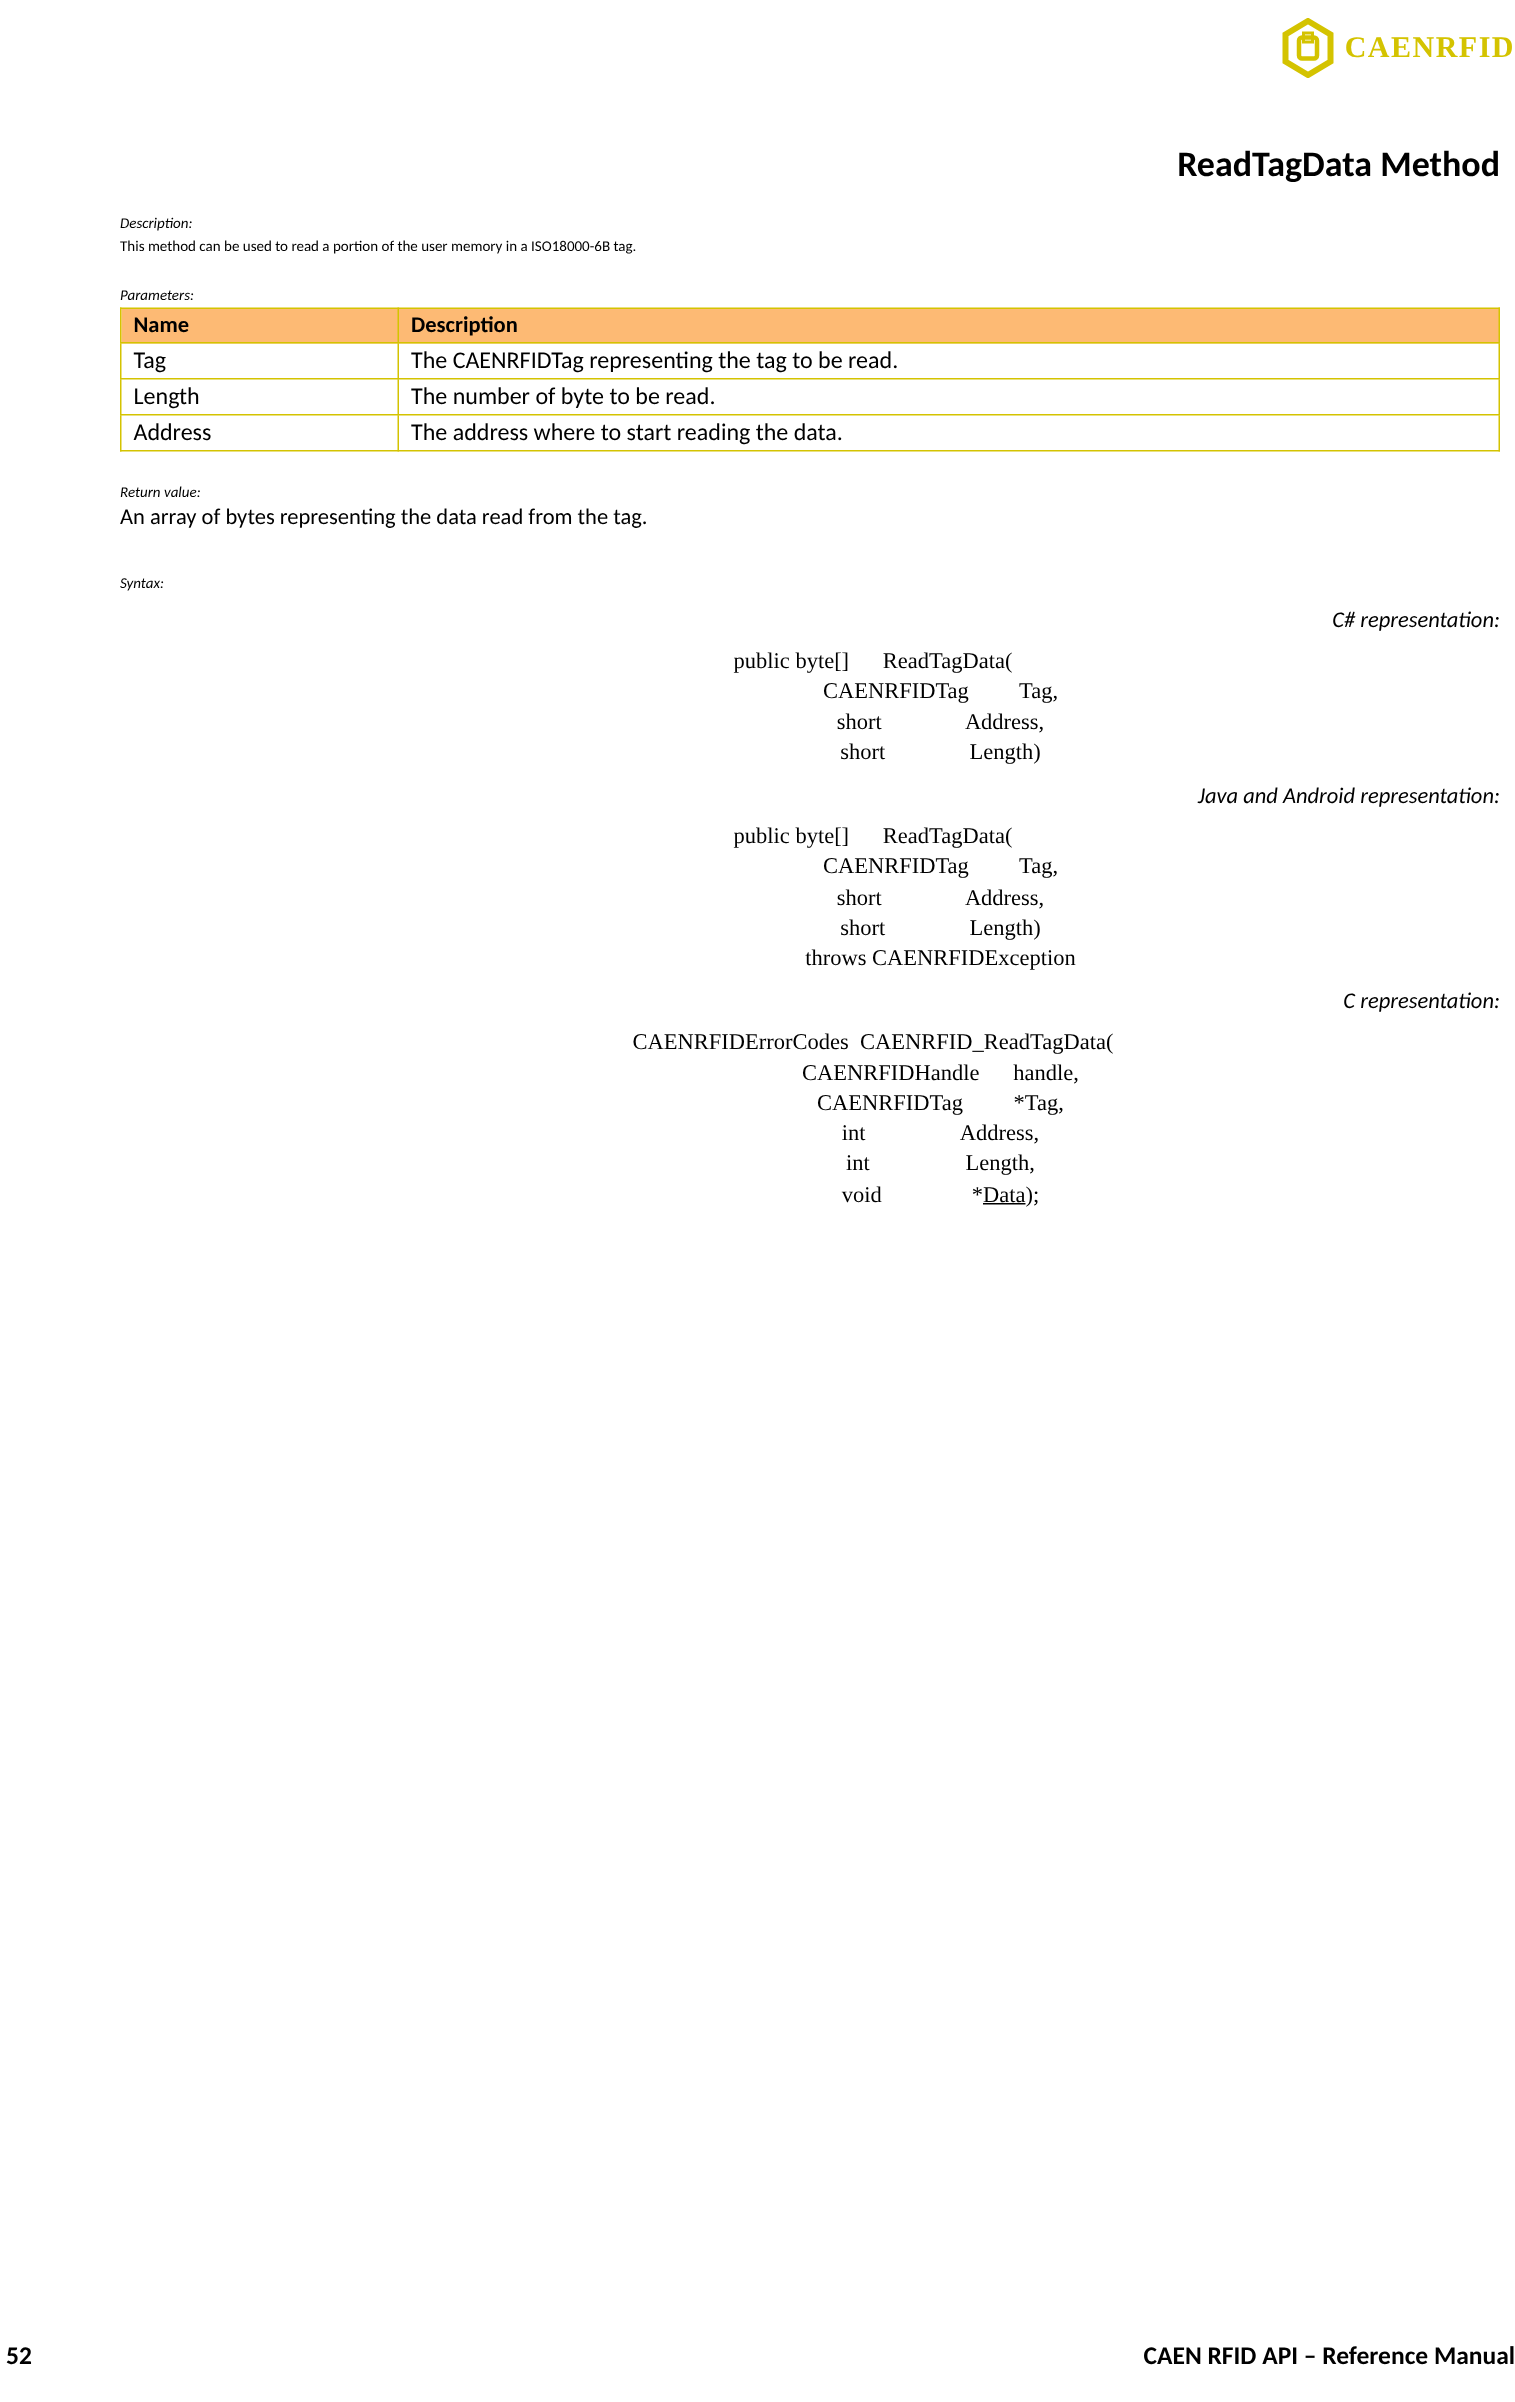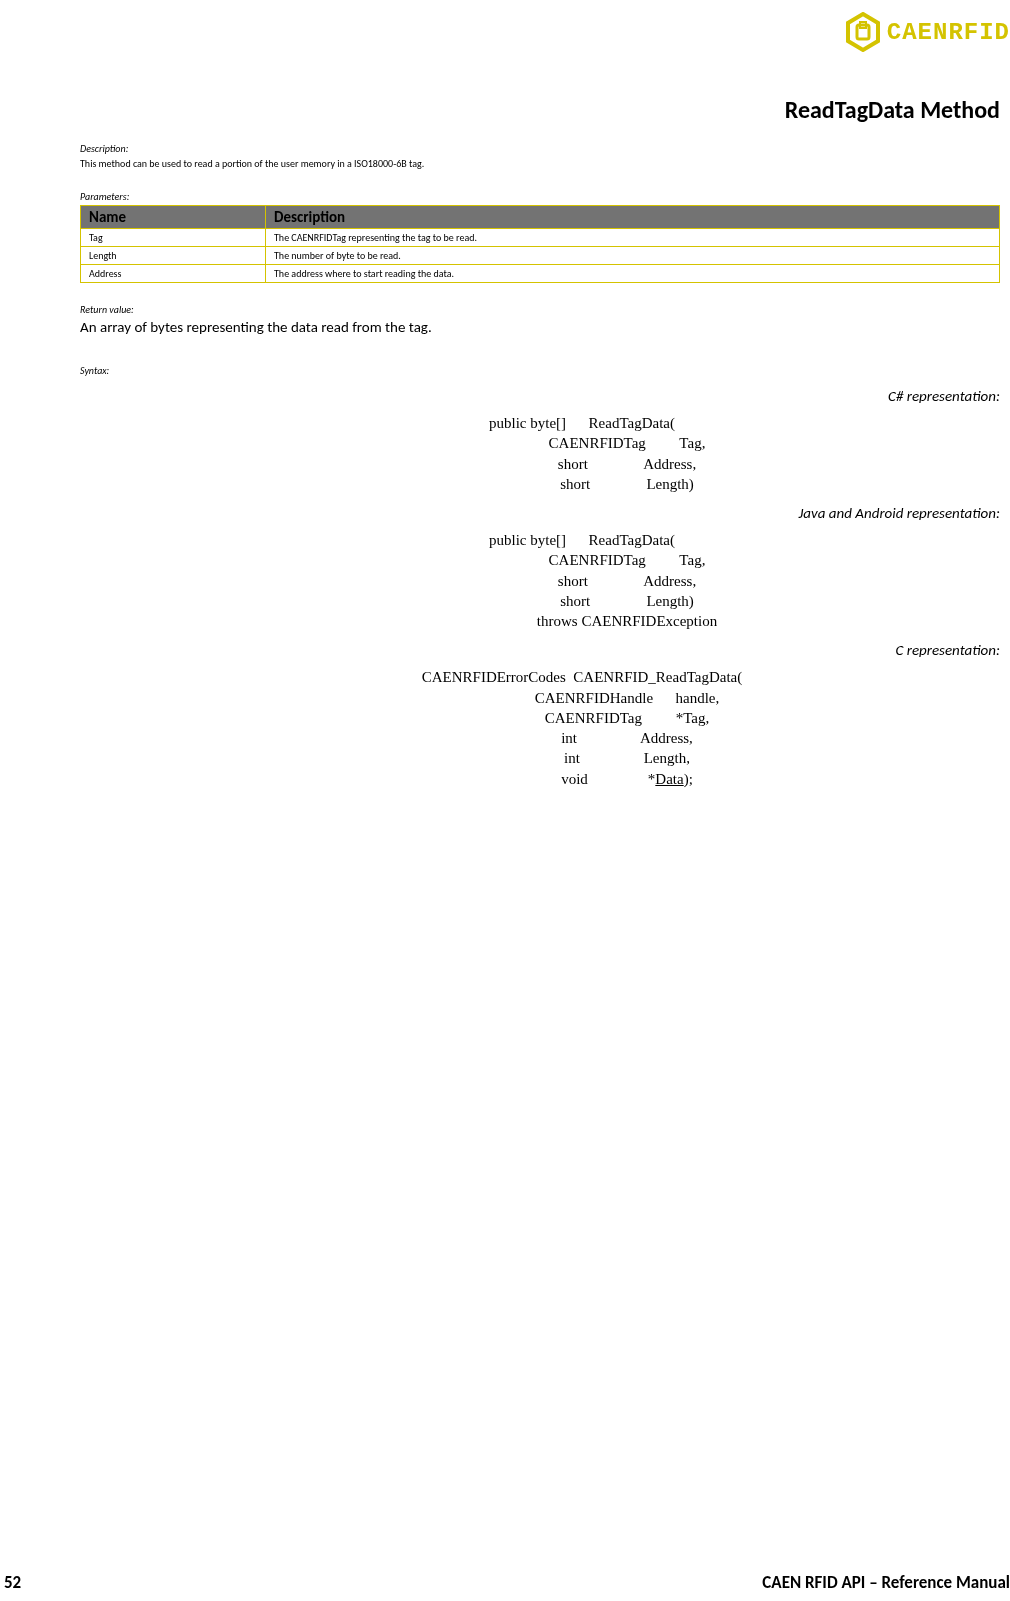--- a/index.html
+++ b/index.html
@@ -18,23 +18,23 @@
       right: 0px;
       display: flex;
       align-items: center;
       gap: 6px;
     }
     .logo-hex {
       width: 36px;
       height: 40px;
     }
     .logo-text {
-      font-family: Liberation Mono, monospace;
+      font-family: Liberation Serif, serif;
       font-weight: 900;
-      font-size: 24px;
+      font-size: 20px;
       letter-spacing: 1px;
       color: #d4c300;
     }
     .content {
       position: absolute;
       top: 95px;
       left: 80px;
       right: 10px;
     }
     h1 {
@@ -51,32 +51,32 @@
     .description-text {
       font-size: 10px;
       margin-bottom: 20px;
     }
     .params-table {
       border-collapse: collapse;
       width: 100%;
       margin-bottom: 20px;
     }
     .params-table th {
-      background: #737373;
+      background: #fdba74;
       text-align: left;
       padding: 2px 8px;
       font-weight: bold;
       border: 1px solid #d4c300;
       font-size: 15px;
       margin-top: 38px;
     }
     .params-table td {
       padding: 2px 8px;
       border: 1px solid #d4c300;
-      font-size: 10px;
+      font-size: 16px;
     }
     .params-table th:first-child,
     .params-table td:first-child {
       width: 185px;
     }
     .return-text {
       font-size: 15px;
       margin-bottom: 28px;
     }
     .syntax-block {
@@ -94,21 +94,21 @@
       font-size: 15px;
       white-space: pre;
       margin-left: 36px;
       margin-bottom: 10px;
       line-height: 1.35;
       text-align: center;
     }
     .underline { text-decoration: underline; }
     .footer {
       position: absolute;
-      bottom: 8px;
+      bottom: 20px;
       left: 0;
       right: 0;
       display: flex;
       justify-content: space-between;
       align-items: center;
       font-weight: bold;
       font-size: 17px;
     }
     .page-num { margin-left: 4px; }
     .footer-title { margin-right: 0px; }

